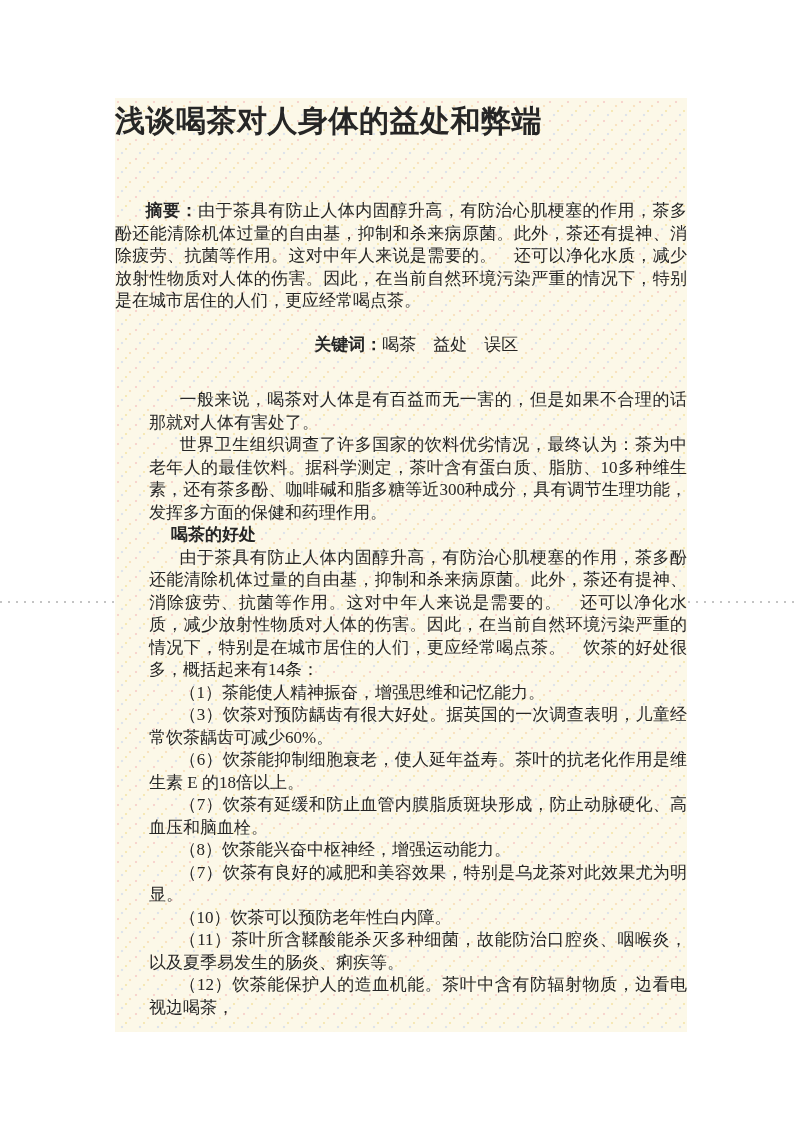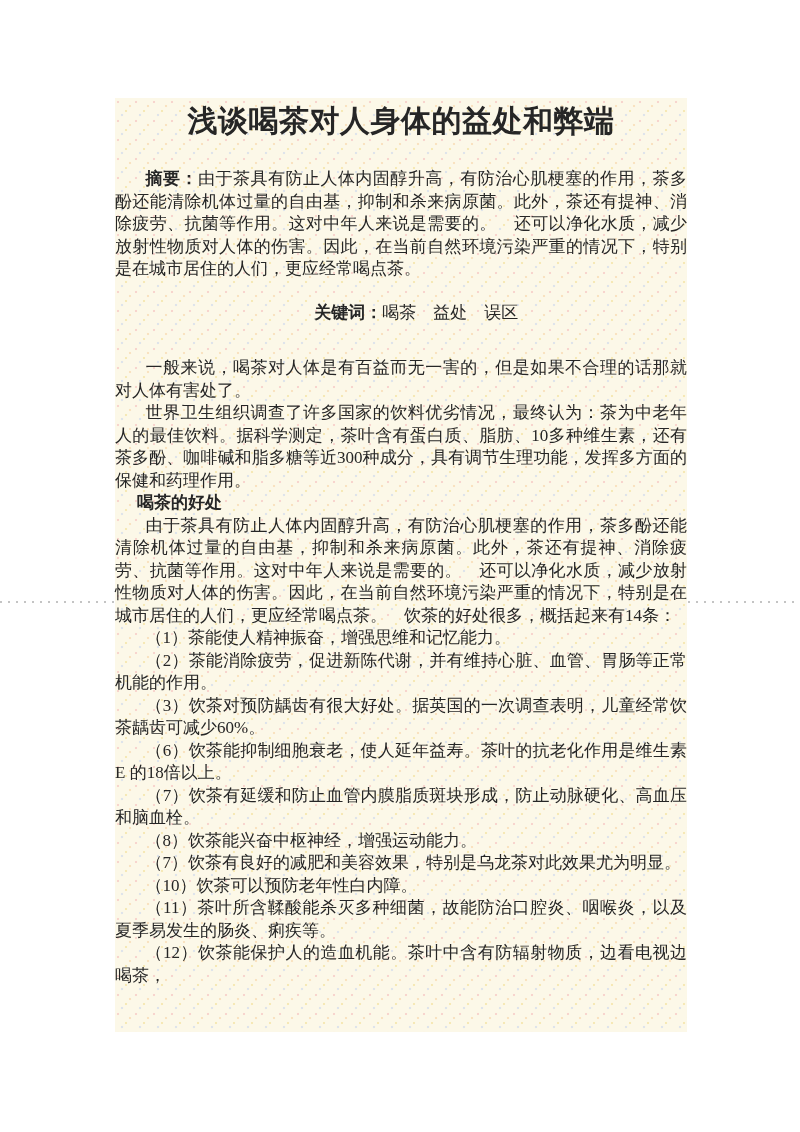--- a/index.html
+++ b/index.html
@@ -33,34 +33,34 @@
     background-size: 18px 19px;
     color: var(--text, #262626);
     font-size: 17px;
     line-height: 22.5px;
   }
   .title {
     margin: 2px 0 0 0;
     font-size: 30px;
     line-height: 42px;
     font-weight: bold;
-    text-align: center;
+    text-align: left;
     letter-spacing: 0.5px;
     color: var(--text, #262626);
   }
   .para {
     margin: 0;
     text-align: justify;
     text-indent: 1.8em;
     word-break: normal;
     overflow-wrap: break-word;
   }
-  .abstract { margin-top: 26px; }
+  .abstract { margin-top: 58px; }
   .keywords { margin-top: 21px; text-align: center; }
-  .body-flow { margin-top: 33px; }
+  .body-flow { margin-top: 33px; margin-left: 34px; }
   .bold { font-weight: bold; }
   .heading {
     margin: 0;
     font-size: 17px;
     line-height: 22.5px;
     font-weight: bold;
     text-indent: 0;
     padding-left: 22px;
   }
 </style>
@@ -83,21 +83,20 @@
         <div class="para">一般来说，喝茶对人体是有百益而无一害的，但是如果不合理的话那就对人体有害处了。</div>
         <div class="para">世界卫生组织调查了许多国家的饮料优劣情况，最终认为：茶为中老年人的最佳饮料。据科学测定，茶叶含有蛋白质、脂肪、10多种维生素，还有茶多酚、咖啡碱和脂多糖等近300种成分，具有调节生理功能，发挥多方面的保健和药理作用。</div>
       </div>
 
     <h2 class="heading">喝茶的好处</h2>
 
     <p class="para">由于茶具有防止人体内固醇升高，有防治心肌梗塞的作用，茶多酚还能清除机体过量的自由基，抑制和杀来病原菌。此外，茶还有提神、消除疲劳、抗菌等作用。这对中年人来说是需要的。　还可以净化水质，减少放射性物质对人体的伤害。因此，在当前自然环境污染严重的情况下，特别是在城市居住的人们，更应经常喝点茶。　饮茶的好处很多，概括起来有14条：</p>
 
     <div>
         <div class="para">（1）茶能使人精神振奋，增强思维和记忆能力。</div>
-        <div class="para">（2）茶能消除疲劳，促进新陈代谢，并有维持心脏、血管、胃肠等正常机能的作用。</div>
         <div class="para">（3）饮茶对预防龋齿有很大好处。据英国的一次调查表明，儿童经常饮茶龋齿可减少60%。</div>
         <div class="para">（6）饮茶能抑制细胞衰老，使人延年益寿。茶叶的抗老化作用是维生素 E 的18倍以上。</div>
         <div class="para">（7）饮茶有延缓和防止血管内膜脂质斑块形成，防止动脉硬化、高血压和脑血栓。</div>
         <div class="para">（8）饮茶能兴奋中枢神经，增强运动能力。</div>
         <div class="para">（7）饮茶有良好的减肥和美容效果，特别是乌龙茶对此效果尤为明显。</div>
         <div class="para">（10）饮茶可以预防老年性白内障。</div>
         <div class="para">（11）茶叶所含鞣酸能杀灭多种细菌，故能防治口腔炎、咽喉炎，以及夏季易发生的肠炎、痢疾等。</div>
         <div class="para">（12）饮茶能保护人的造血机能。茶叶中含有防辐射物质，边看电视边喝茶，</div>
       </div>
 

